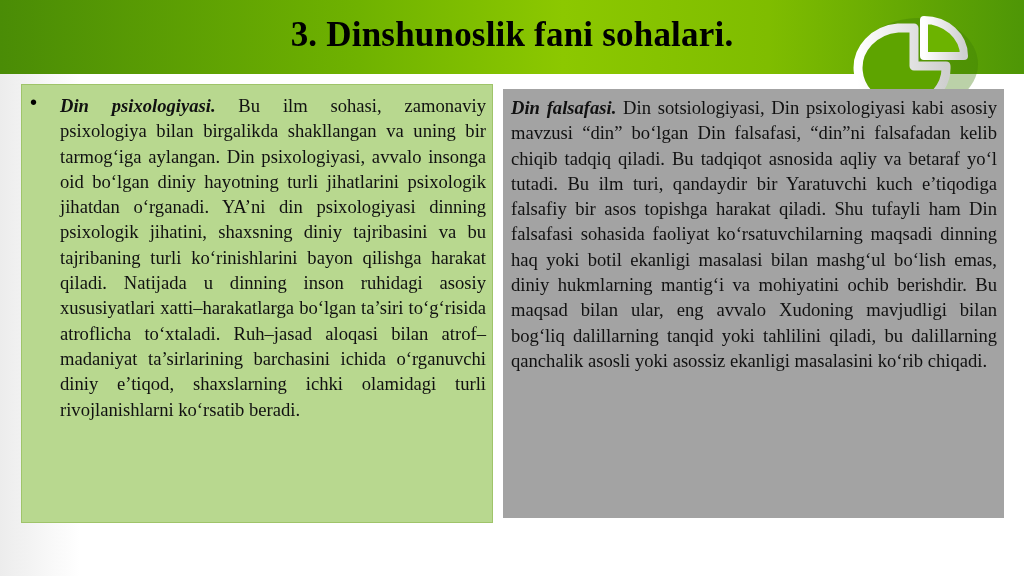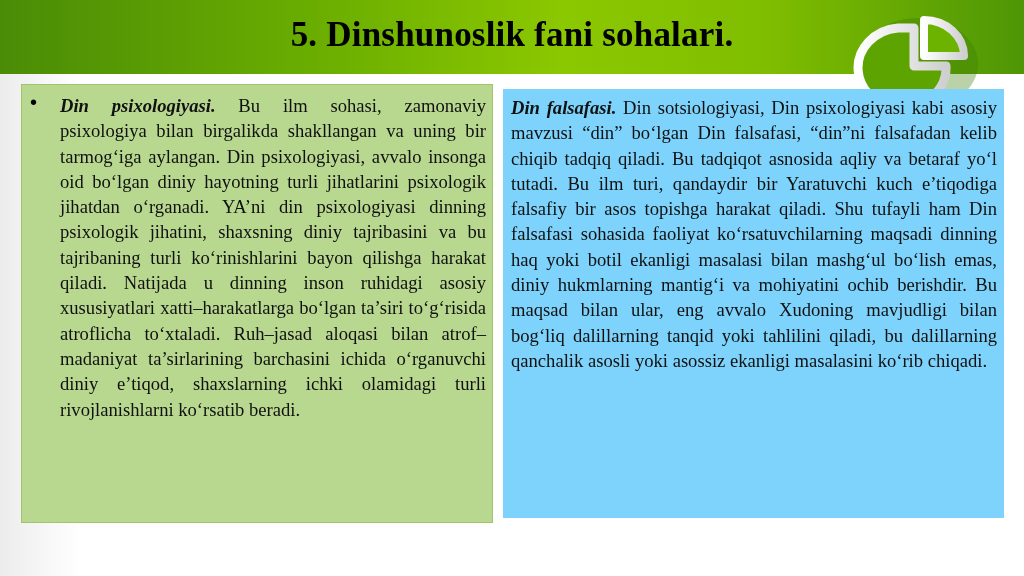--- a/index.html
+++ b/index.html
@@ -20,40 +20,40 @@
   .title-inner { position:relative; left:0px; }
   .logo {
     position:absolute; left:840px; top:8px; width:140px; height:82px;
   }
   .box-left {
     position:absolute; left:21px; top:84px; width:472px; height:439px;
     background:#b8d88f; border:1px solid #9fc46a; box-sizing:border-box;
   }
   .box-right {
     position:absolute; left:503px; top:89px; width:501px; height:429px;
-    background:#7dd3fc; box-sizing:border-box;
+    background:#a3a3a3; box-sizing:border-box;
   }
   .bullet {
     position:absolute; left:8px; top:6px; font-size:20px; color:#000;
     font-family: "Liberation Sans", sans-serif;
   }
   .text {
     font-size:18.6px; line-height:25.3px; color:#111; text-align:justify;
   }
   .text-left { position:absolute; left:38px; top:8px; width:426px; }
   .text-right { position:absolute; left:8px; top:6px; width:486px; }
   .lead { font-weight:bold; font-style:italic;font-family:Liberation Serif, serif; }
 </style>
 </head>
 <body>
 
 <div class="header"></div>
 
 <div class="title">
-  <span class="title-inner">5. Dinshunoslik fani sohalari.</span>
+  <span class="title-inner">3. Dinshunoslik fani sohalari.</span>
 </div>
 
 <svg class="logo" viewBox="0 0 140 82">
   <defs>
     <linearGradient id="shade" x1="0" y1="0" x2="1" y2="0">
       <stop offset="0" stop-color="#ffffff"></stop>
       <stop offset="1" stop-color="#cfcfcf"></stop>
     </linearGradient>
   </defs>
 

